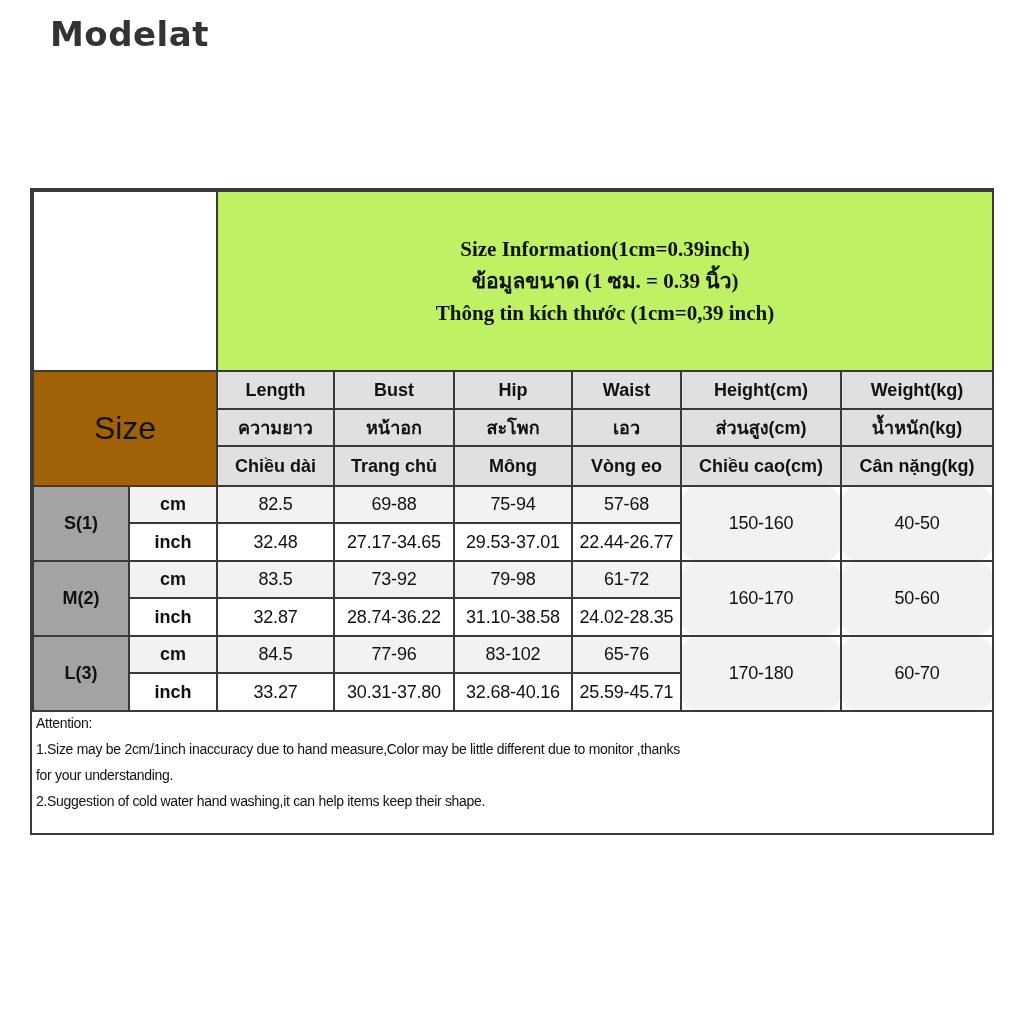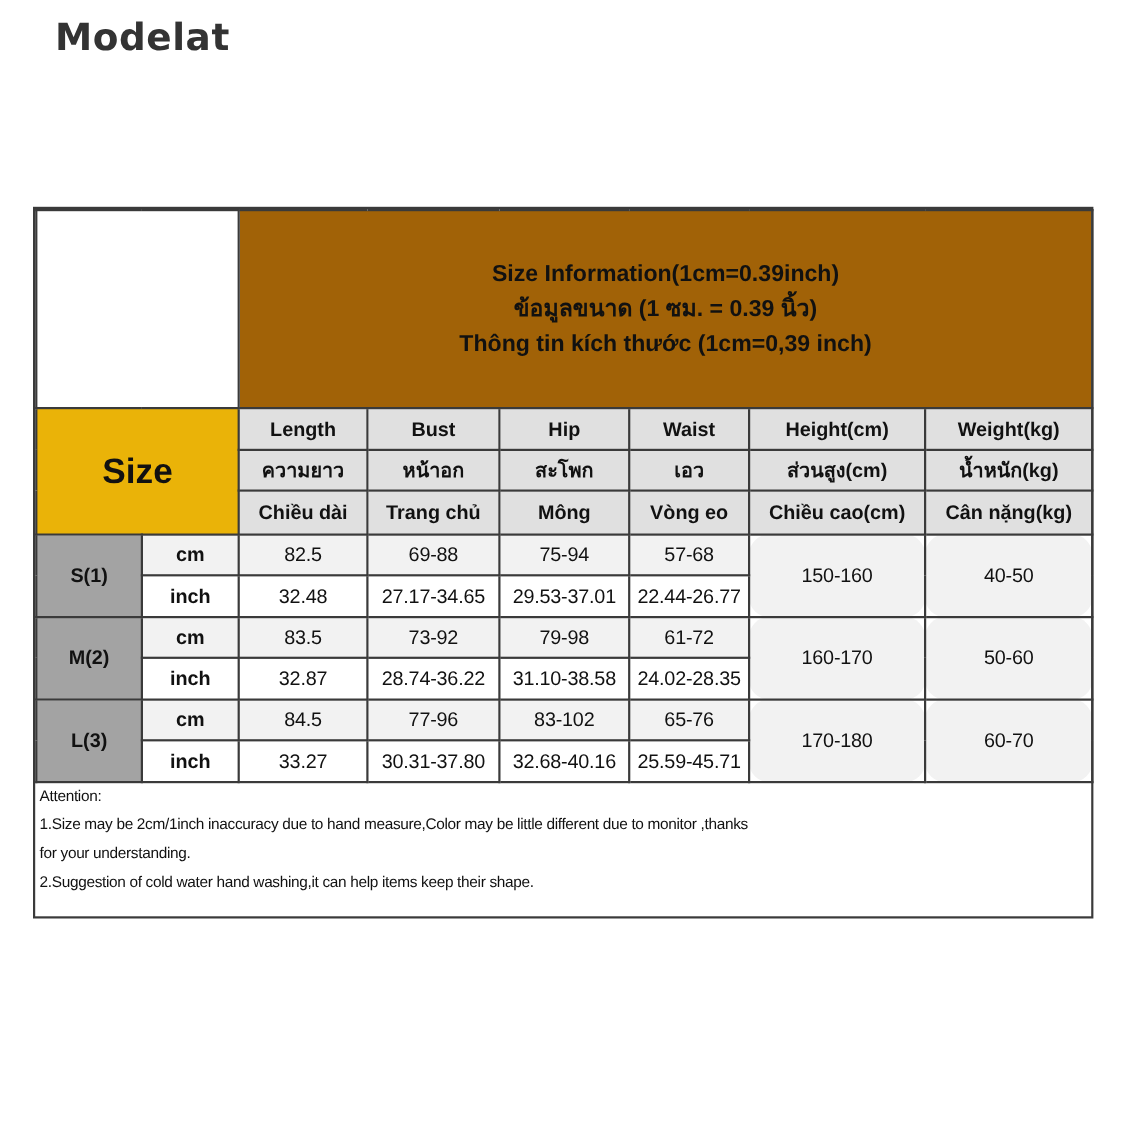--- a/index.html
+++ b/index.html
@@ -28,25 +28,25 @@
     font-size: 18px; padding: 0;
     overflow: hidden; white-space: nowrap;
   }
   .photo-cell { background: #ffffff; padding: 2px !important; }
   .photo {
     width: 100%; height: 100%;
     background: linear-gradient(90deg, #2f3a44 0%, #56606a 25%, #3a4550 55%, #27313a 100%);
     position: relative; overflow: hidden;
   }
 
-  .title-cell { background: #a16207; }
+  .title-cell { background: #bef264; font-family: Liberation Serif, serif; }
   .title-cell div { font-weight: bold; font-size: 21px; line-height: 32px; color: #111; }
 
   .hdr { background: #e0e0e0; font-weight: bold; }
-  .size-hdr { background: #eab308; font-weight: bold; font-size: 32px !important; }
+  .size-hdr { background: #a16207; font-weight: normal; font-size: 32px !important; }
   .size-label { background: #a3a3a3; font-weight: bold; font-size: 18px; }
   .unit { font-weight: bold; }
   .row-cm td.v, .row-cm td.unit { background: #f2f2f2; }
   .row-inch td.v, .row-inch td.unit { background: #ffffff; }
   .merged { background: #f2f2f2; border-radius: 18px; }
   td.v { font-size: 18px; letter-spacing: -0.2px; }
 
   .notes {
     position: absolute; left: 0; top: 518px; width: 960px; height: 125px;
     padding: 2px 4px; font-size: 14px; line-height: 26px; color: #111; letter-spacing: -0.3px;

